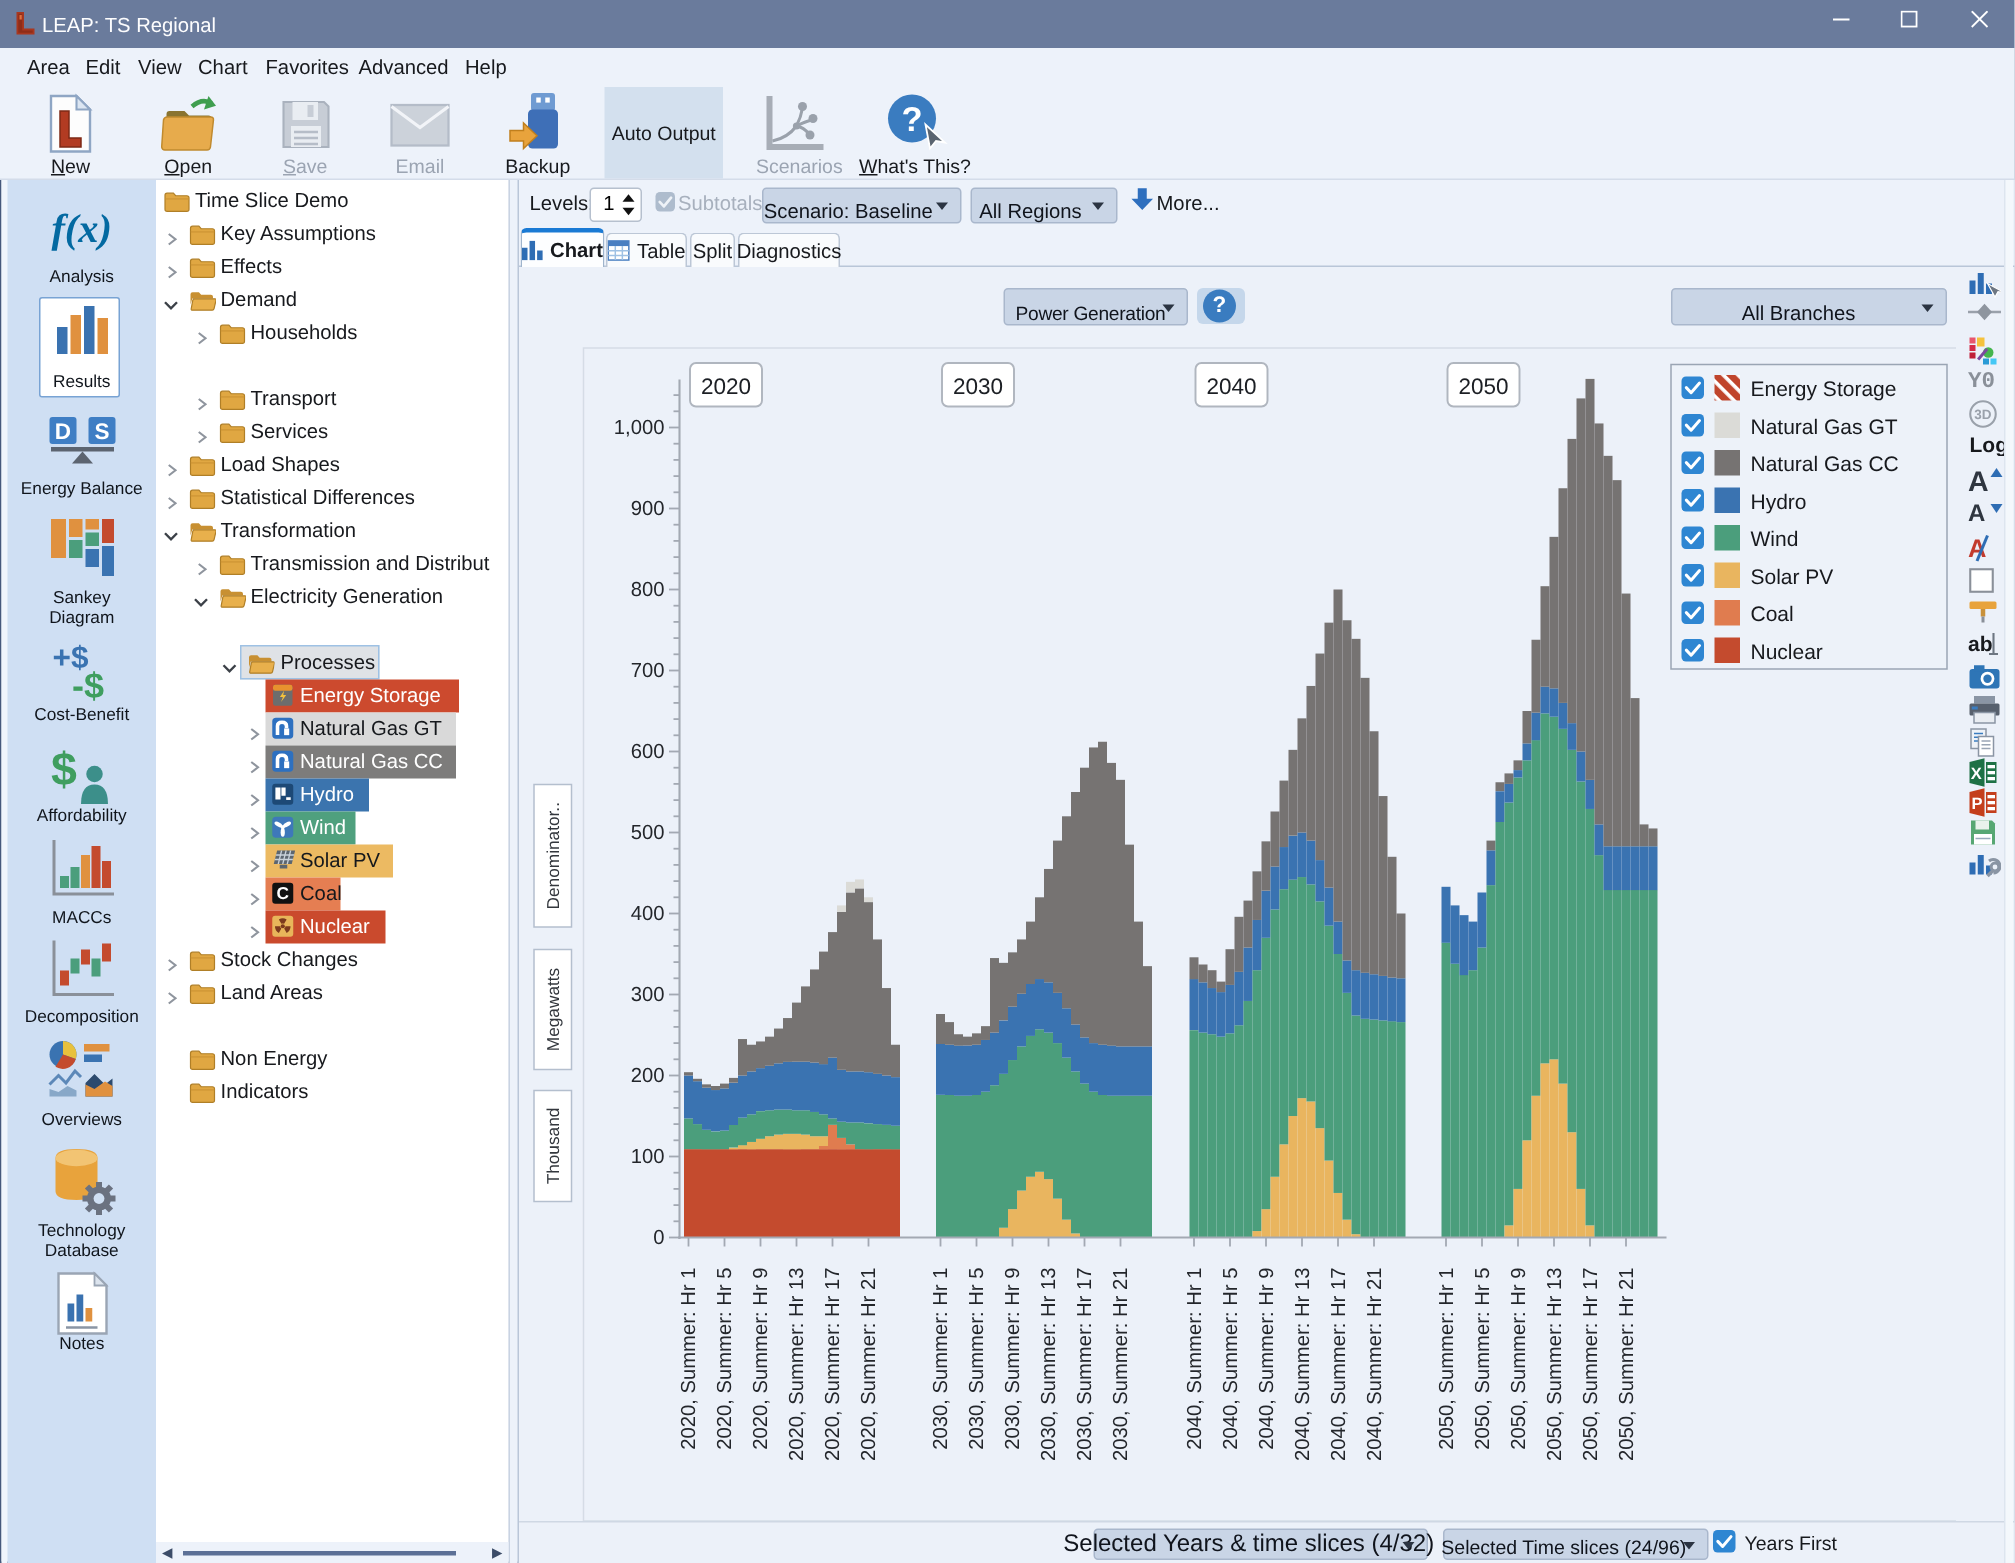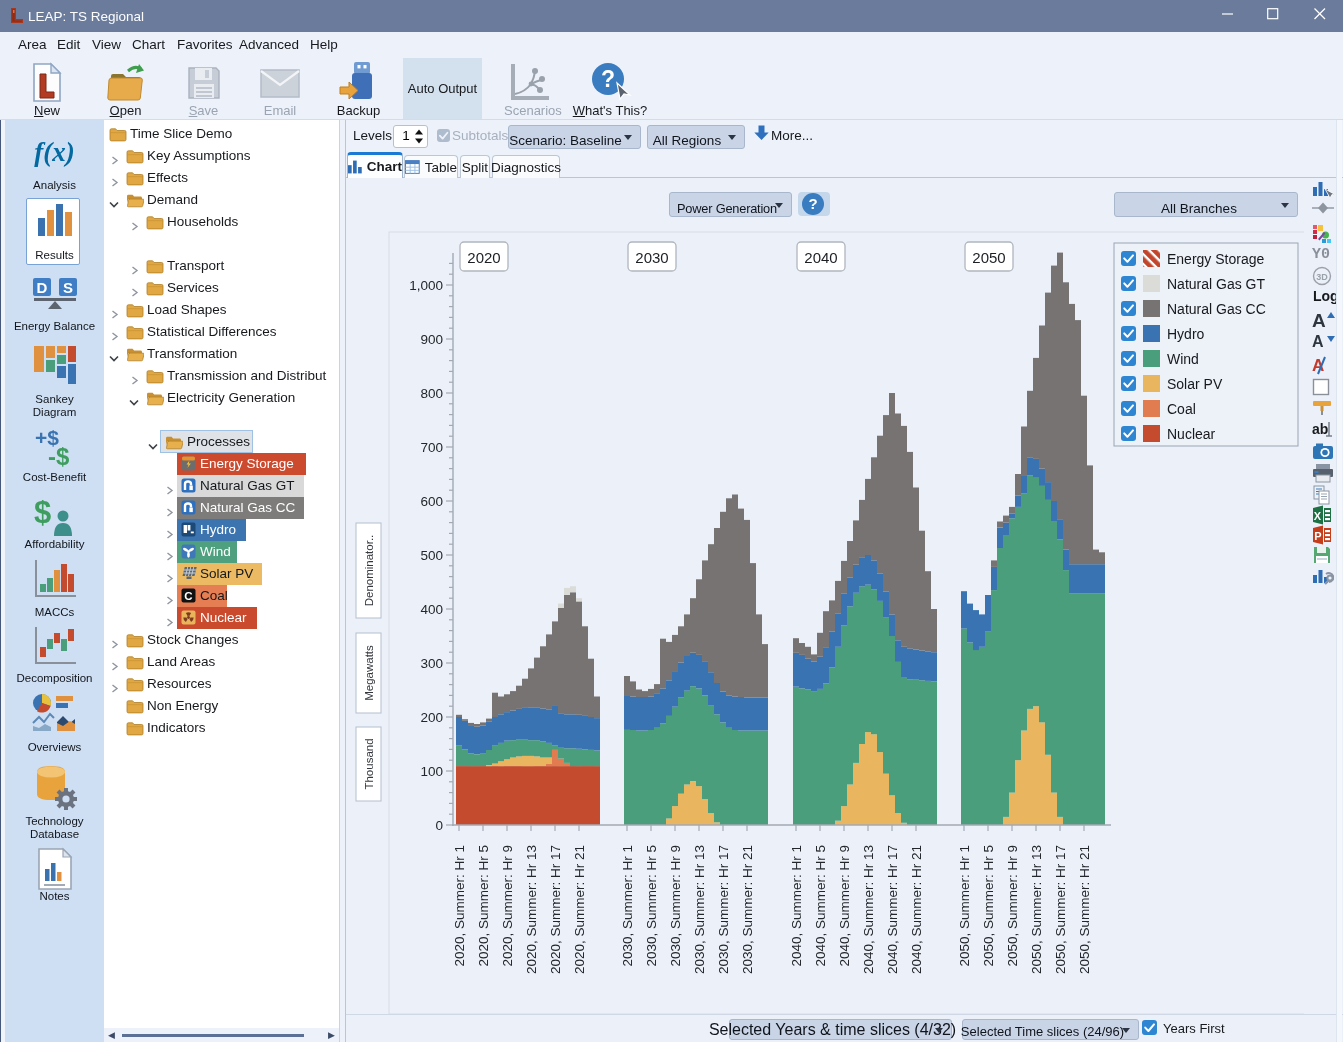--- a/index.html
+++ b/index.html
@@ -552,30 +552,20 @@
       </div>
 <div class="trow" style="top:531px">
         <span class="ta" style="left:110px"><svg width="9" height="9" viewBox="0 0 9 9">
             <path d="M2.5 1 L7 4.5 L2.5 8" fill="none" stroke="#8f959e" stroke-width="1.4"></path>
           </svg></span>
         <span class="tf" style="left:126px"><svg width="18" height="15" viewBox="0 0 18 15">
             <path d="M1 3.2 q0-1.4 1.4-1.4 h4.2 l1.5 1.7 h7.5 q1.4 0 1.4 1.4 v7.6 q0 1.4 -1.4 1.4 H2.4 q-1.4 0 -1.4 -1.4 z" fill="#e0a742" stroke="#b07f27" stroke-width="0.8"></path>
             <path d="M1 5h16v1.2H1z" fill="#c89032" opacity="0.55"></path>
           </svg></span>
         <span class="tt" style="left:147px">Land Areas</span>
-      </div>
-<div class="trow" style="top:553px">
-        <span class="ta" style="left:110px"><svg width="9" height="9" viewBox="0 0 9 9">
-            <path d="M2.5 1 L7 4.5 L2.5 8" fill="none" stroke="#8f959e" stroke-width="1.4"></path>
-          </svg></span>
-        <span class="tf" style="left:126px"><svg width="18" height="15" viewBox="0 0 18 15">
-            <path d="M1 3.2 q0-1.4 1.4-1.4 h4.2 l1.5 1.7 h7.5 q1.4 0 1.4 1.4 v7.6 q0 1.4 -1.4 1.4 H2.4 q-1.4 0 -1.4 -1.4 z" fill="#e0a742" stroke="#b07f27" stroke-width="0.8"></path>
-            <path d="M1 5h16v1.2H1z" fill="#c89032" opacity="0.55"></path>
-          </svg></span>
-        <span class="tt" style="left:147px">Resources</span>
       </div>
 <div class="trow" style="top:575px">
         <span class="tf" style="left:126px"><svg width="18" height="15" viewBox="0 0 18 15">
             <path d="M1 3.2 q0-1.4 1.4-1.4 h4.2 l1.5 1.7 h7.5 q1.4 0 1.4 1.4 v7.6 q0 1.4 -1.4 1.4 H2.4 q-1.4 0 -1.4 -1.4 z" fill="#e0a742" stroke="#b07f27" stroke-width="0.8"></path>
             <path d="M1 5h16v1.2H1z" fill="#c89032" opacity="0.55"></path>
           </svg></span>
         <span class="tt" style="left:147px">Non Energy</span>
       </div>
 <div class="trow" style="top:597px">
         <span class="tf" style="left:126px"><svg width="18" height="15" viewBox="0 0 18 15">

